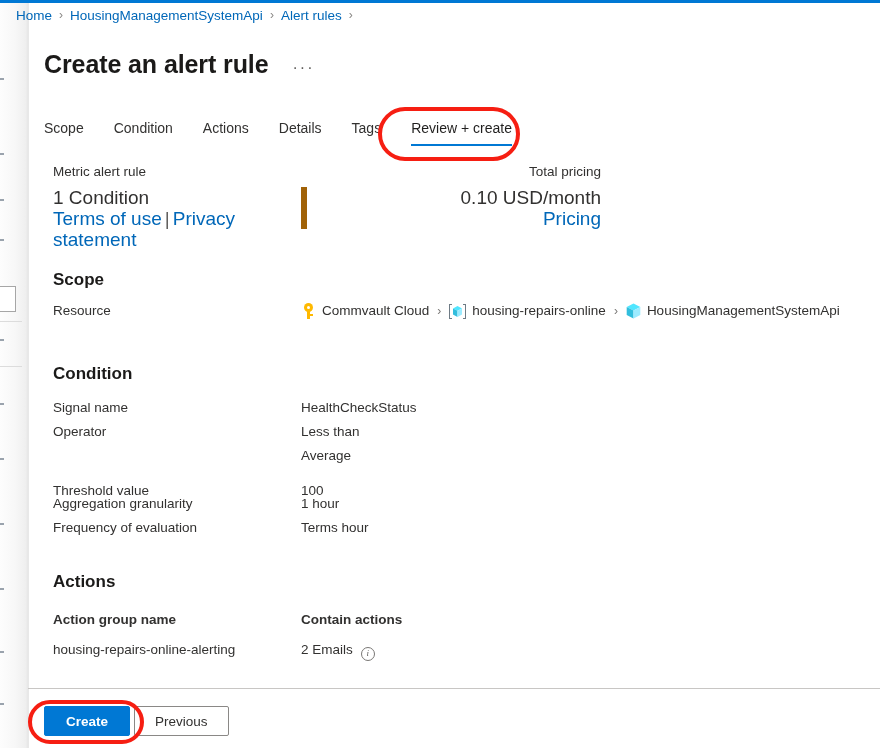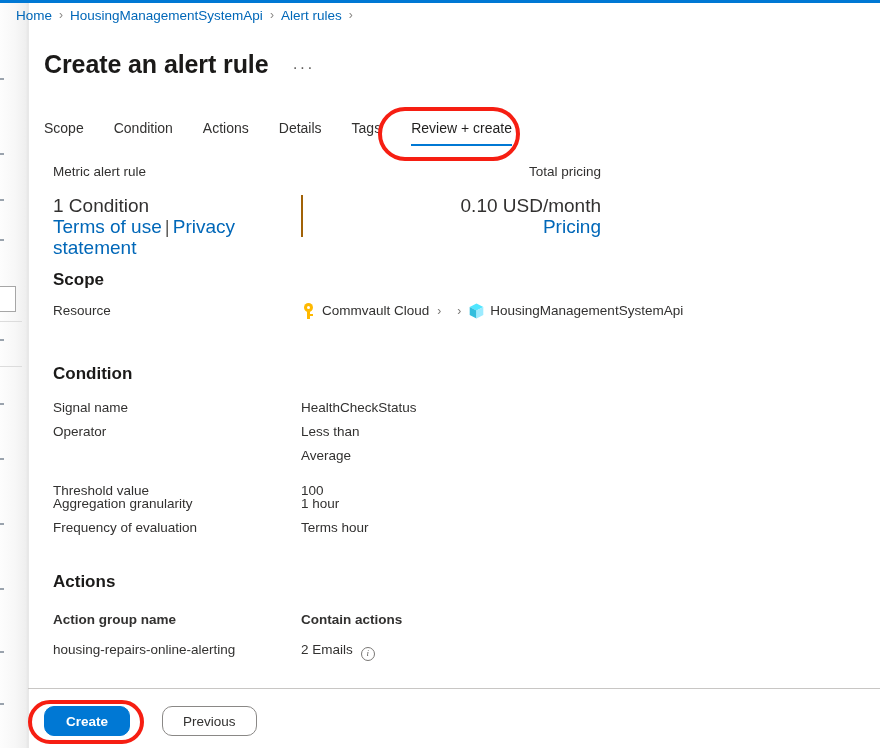--- a/index.html
+++ b/index.html
@@ -129,29 +129,29 @@
   .summary {
     position: absolute; left: 53px; top: 164px;
     width: 700px;
   }
   .sum-col-left { position: absolute; left: 0; top: 0; width: 240px; }
   .sum-col-right { position: absolute; left: 248px; top: 0; width: 300px; text-align: right; }
 
   .sum-head {
     font-size: 13.5px;
     color: #323130;
-    margin-bottom: 16px;
+    margin-bottom: 8px;
   }
   .sum-body {
     font-size: 19px;
     color: #323130;
     line-height: 21px;
   }
   .sum-accent {
-    border-left: 2px solid #a16207;
+    border-left: 6px solid #a16207;
     padding-left: 9px;
   }
   .lnk {
     color: #0067b8;
     cursor: pointer;
   }
   .lnk-sep { color: #605e5c; margin: 0 3px; }
 
   
   .sect-title {
@@ -258,37 +258,37 @@
   }
   .footer {
     position: absolute; left: 44px; top: 706px;
     display: flex; align-items: center;
   }
   .btn {
     font-family: "Liberation Sans", sans-serif;
     font-size: 13.5px;
     height: 30px;
     padding: 0 20px;
-    border-radius: 10px;
+    border-radius: 2px;
     cursor: pointer;
     display: inline-flex; align-items: center; justify-content: center;
     white-space: nowrap;
   }
   .btn-primary {
     background: #0078d4;
     color: #ffffff;
     border: 1px solid #0078d4;
     font-weight: 600;
     min-width: 86px;
   }
   .btn-secondary {
     background: #ffffff;
     color: #323130;
     border: 1px solid #8a8886;
-    margin-left: 32px;
+    margin-left: 4px;
     min-width: 94px;
   }
 
   
   .anno {
     position: absolute;
     border: 4px solid #f61e12;
     border-radius: 999px;
     pointer-events: none;
     background: transparent;
@@ -370,20 +370,32 @@
       <div class="res-path">
         <span class="res-item">
           <span class="ic ic-key">
             <span class="kh"></span>
               <span class="ks"></span>
               <span class="kt"></span>
           </span>
           <span class="res-label">Commvault Cloud</span>
         </span>
         <span class="res-sep">›</span>
+        <span class="res-item">
+          <span class="ic ic-rg">
+            <span class="br l"></span>
+            <svg class="cube" viewBox="0 0 10 12" xmlns="http://www.w3.org/2000/svg">
+              <polygon points="5,0 10,2.6 5,5.2 0,2.6" fill="#50e6ff"></polygon>
+              <polygon points="0,2.6 5,5.2 5,12 0,9.4" fill="#32bedd"></polygon>
+              <polygon points="10,2.6 10,9.4 5,12 5,5.2" fill="#9cebff"></polygon>
+            </svg>
+            <span class="br r"></span>
+          </span>
+          <span class="res-label">housing-repairs-online</span>
+        </span>
         <span class="res-sep">›</span>
         <span class="res-item">
           <svg class="ic ic-cube" viewBox="0 0 15 16" xmlns="http://www.w3.org/2000/svg">
             <polygon points="7.5,0.5 14.3,4 7.5,7.5 0.7,4" fill="#50e6ff"></polygon>
             <polygon points="0.7,4 7.5,7.5 7.5,15.5 0.7,12" fill="#32bedd"></polygon>
             <polygon points="14.3,4 14.3,12 7.5,15.5 7.5,7.5" fill="#9cebff"></polygon>
           </svg>
           <span class="res-label">HousingManagementSystemApi</span>
         </span>
       </div>

